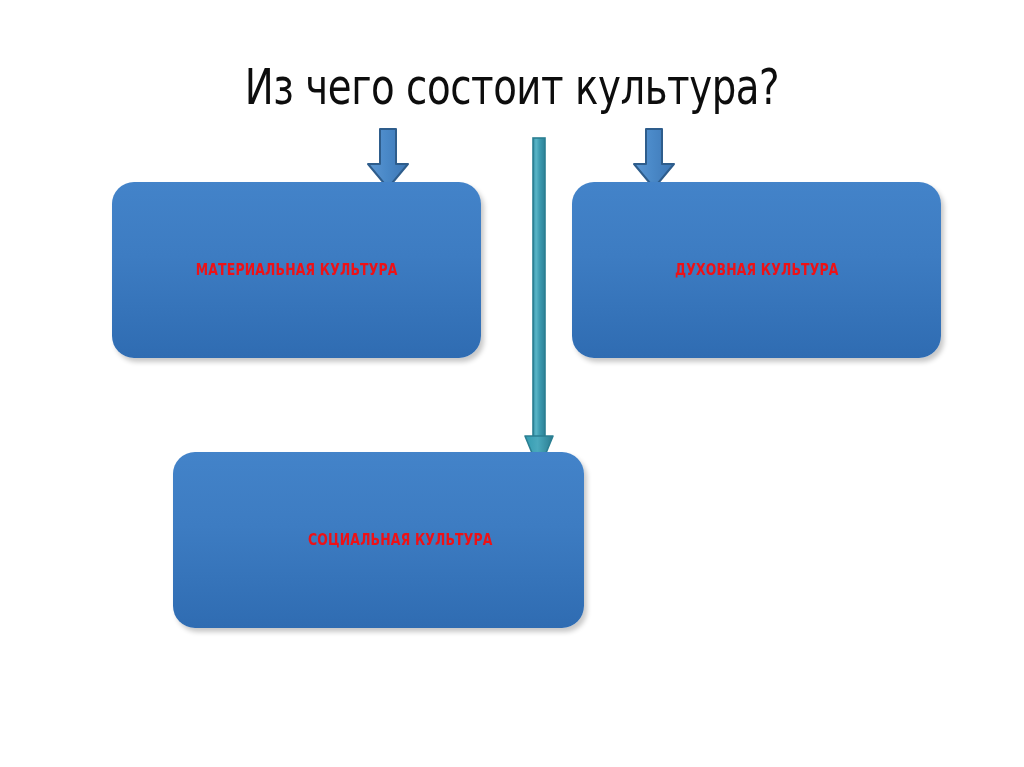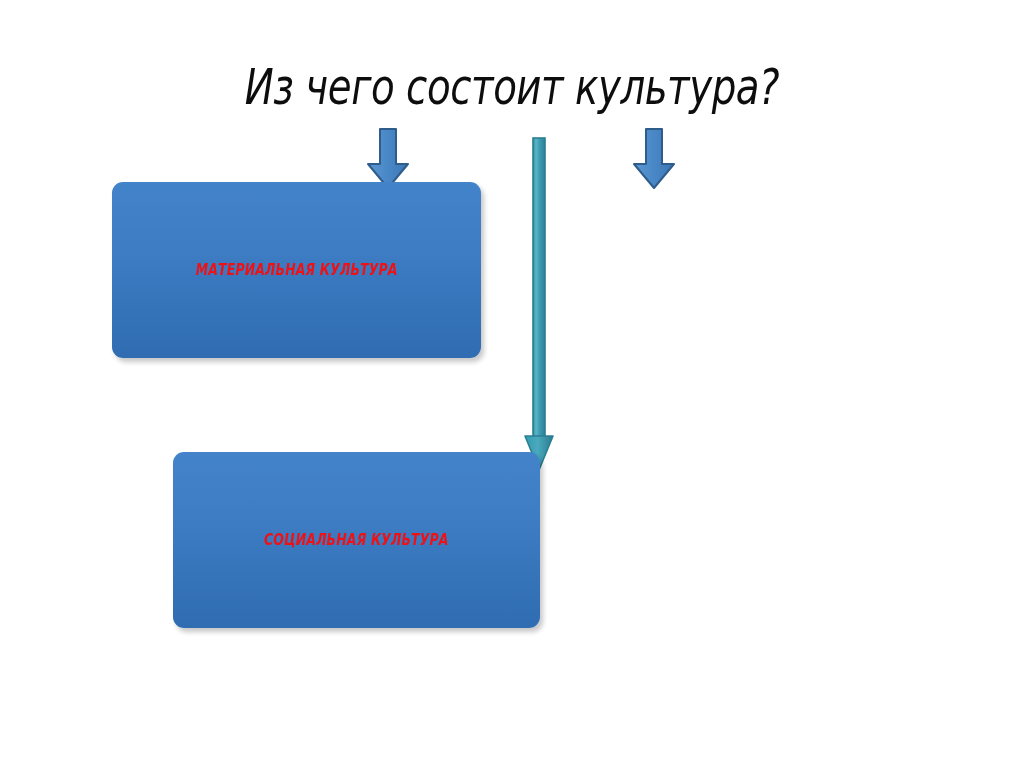--- a/index.html
+++ b/index.html
@@ -15,21 +15,20 @@
     font-family: "Liberation Sans", "DejaVu Sans", sans-serif;
   }
 
   #slide {
     position: absolute;
     left: 0;
     top: 0;
     width: 1024px;
     height: 676px;
     background: #ffffff;
-    font-style: italic;
   }
 
   
   #slide-title {
     position: absolute;
     left: 0;
     top: 58px;
     width: 1024px;
     text-align: center;
     font-size: 50px;
@@ -39,40 +38,40 @@
     letter-spacing: -0.5px;
     font-family: "Liberation Sans Narrow", "DejaVu Sans Condensed", "Liberation Sans", sans-serif;
     transform: scaleX(0.86);
     transform-origin: 50% 50%;
     white-space: nowrap;
   }
 
   
   .box {
     position: absolute;
-    border-radius: 11px;
+    border-radius: 22px;
     background: linear-gradient(to bottom, #4383c9 0%, #3d7cc2 42%, #2f6cb2 100%);
     box-shadow: 3px 4px 5px rgba(0,0,0,0.22);
     display: flex;
     align-items: center;
     justify-content: center;
   }
   .box-label {
     color: #ee1116;
     font-weight: 700;
     font-size: 15px;
     letter-spacing: 0.2px;
     white-space: nowrap;
     font-family: "Liberation Sans Narrow", "DejaVu Sans Condensed", "Liberation Sans", sans-serif;
     transform: scaleX(0.92);
   }
 
   #box-material   { left: 112px; top: 182px; width: 369px; height: 176px; }
   #box-spiritual  { left: 572px; top: 182px; width: 369px; height: 176px; }
-  #box-social     { left: 173px; top: 452px; width: 367px; height: 176px; }
+  #box-social     { left: 173px; top: 452px; width: 367px; height: 176px; padding-left: 44px; }
   #box-political  { left: 545px; top: 452px; width: 367px; height: 176px; }
 
   
   .arrow-blue {
     position: absolute;
     width: 44px;
     height: 62px;
   }
   #arrow-left-down  { left: 366px; top: 128px; }
   #arrow-right-down { left: 632px; top: 128px; }
@@ -137,19 +136,22 @@
       <rect x="20" y="2" width="12" height="300" fill="url(#tealShaftGrad)" stroke="#2b7f92" stroke-width="1.6"></rect>
 
       <polygon points="12,300 40,300 26,334" fill="url(#tealHeadGrad)" stroke="#2b7f92" stroke-width="1.6" stroke-linejoin="round"></polygon>
     </svg>
   </div>
 
   <div class="box" id="box-material">
     <span class="box-label">МАТЕРИАЛЬНАЯ КУЛЬТУРА</span>
   </div>
 
+  <div class="box" id="box-spiritual">
+    <span class="box-label">ДУХОВНАЯ КУЛЬТУРА</span>
+  </div>
 
   <div class="box" id="box-social">
     <span class="box-label">СОЦИАЛЬНАЯ КУЛЬТУРА</span>
   </div>
 
 
 </div>
 
 </body></html>

